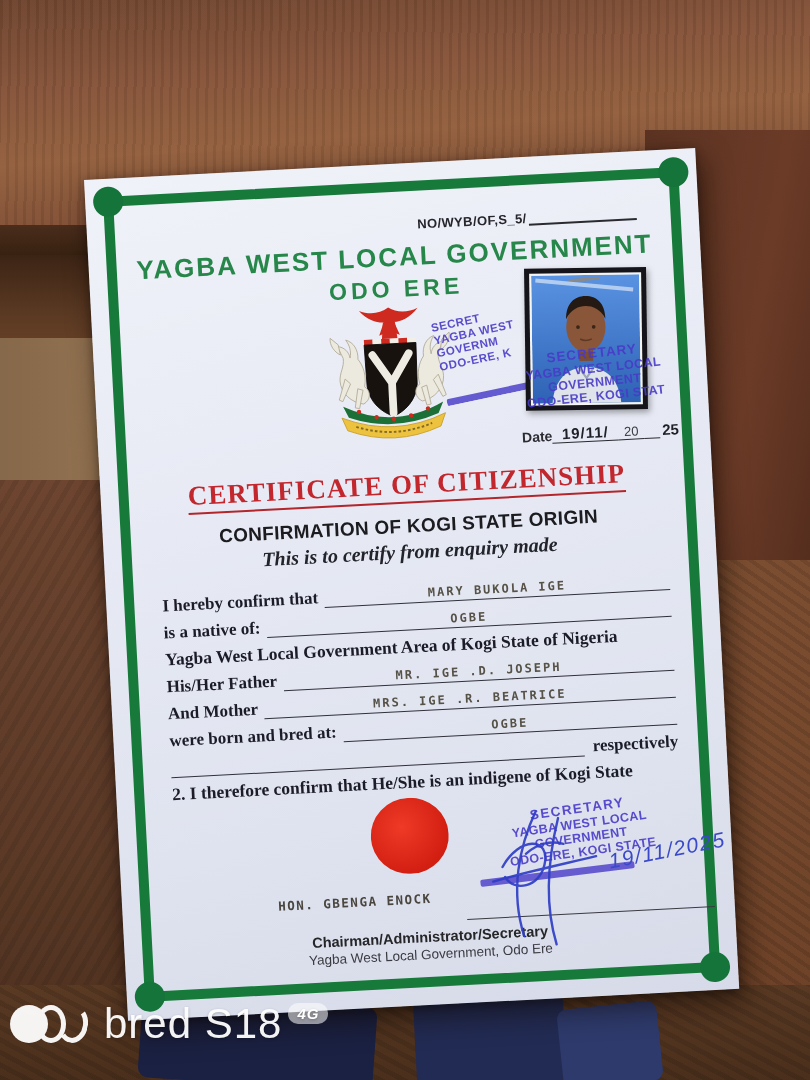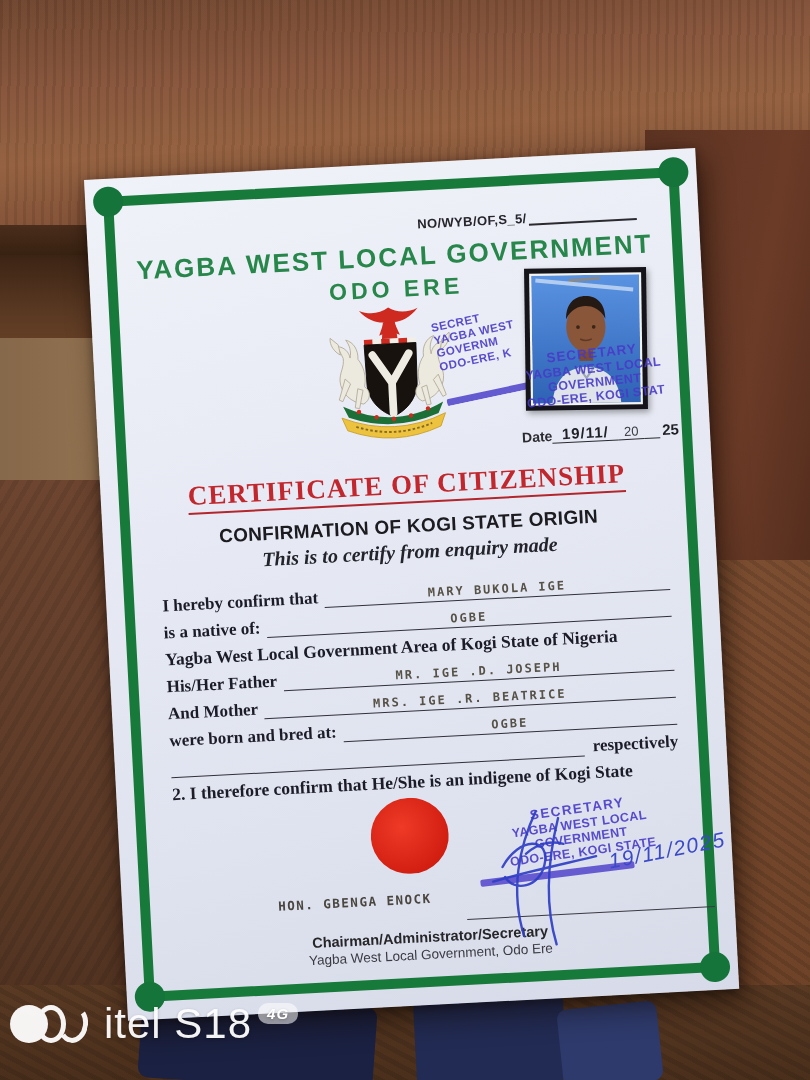--- a/index.html
+++ b/index.html
@@ -383,15 +383,15 @@
   <div class="role-line">Chairman/Administrator/Secretary</div>
   <div class="org-line">Yagba West Local Government, Odo Ere</div>
 </div>
 
 <div class="watermark">
   <span class="wm-logo">
     <span class="wm-c1"></span>
       <span class="wm-c2"></span>
       <span class="wm-c3"></span>
   </span>
-  <span class="wm-text">itel S18</span>
+  <span class="wm-text">bred S18</span>
   <span class="wm-badge">4G</span>
 </div>
 
 </body></html>

